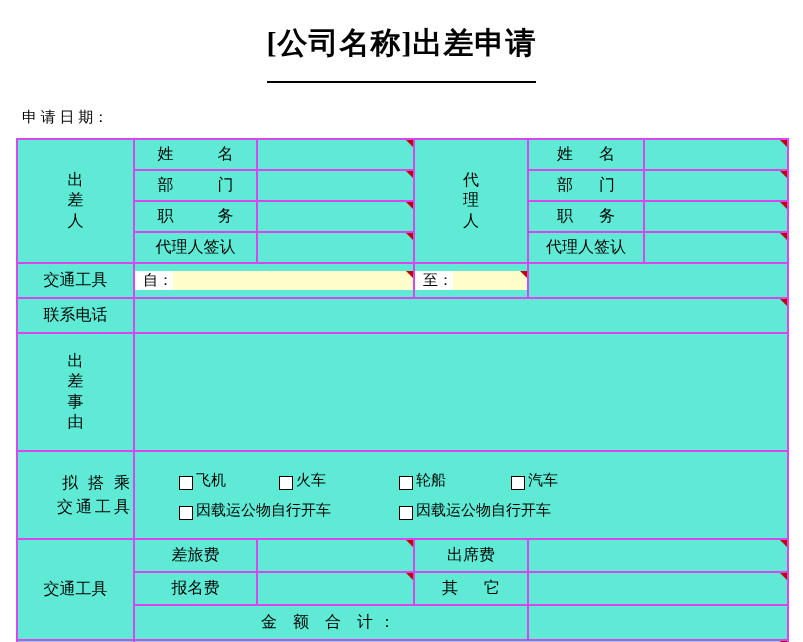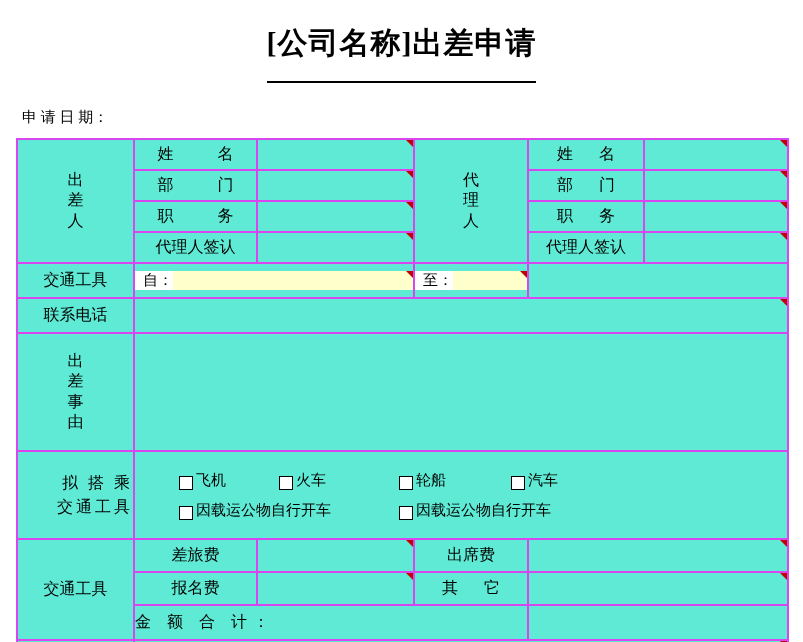--- a/index.html
+++ b/index.html
@@ -169,21 +169,21 @@
     font-size: 15px;
     background: #ffffff;
   }
   .time-val {
     flex: 1;
     background: #ffffcc;
     position: relative;
   }
 
   .total-label {
-    text-align: left;
+    text-align: center;
     padding-right: 12px;
     font-size: 16px;
     letter-spacing: 6px;
   }
 </style>
 </head>
 <body>
 
 <div class="title-wrap">
   <div class="title">[公司名称]出差申请</div>

